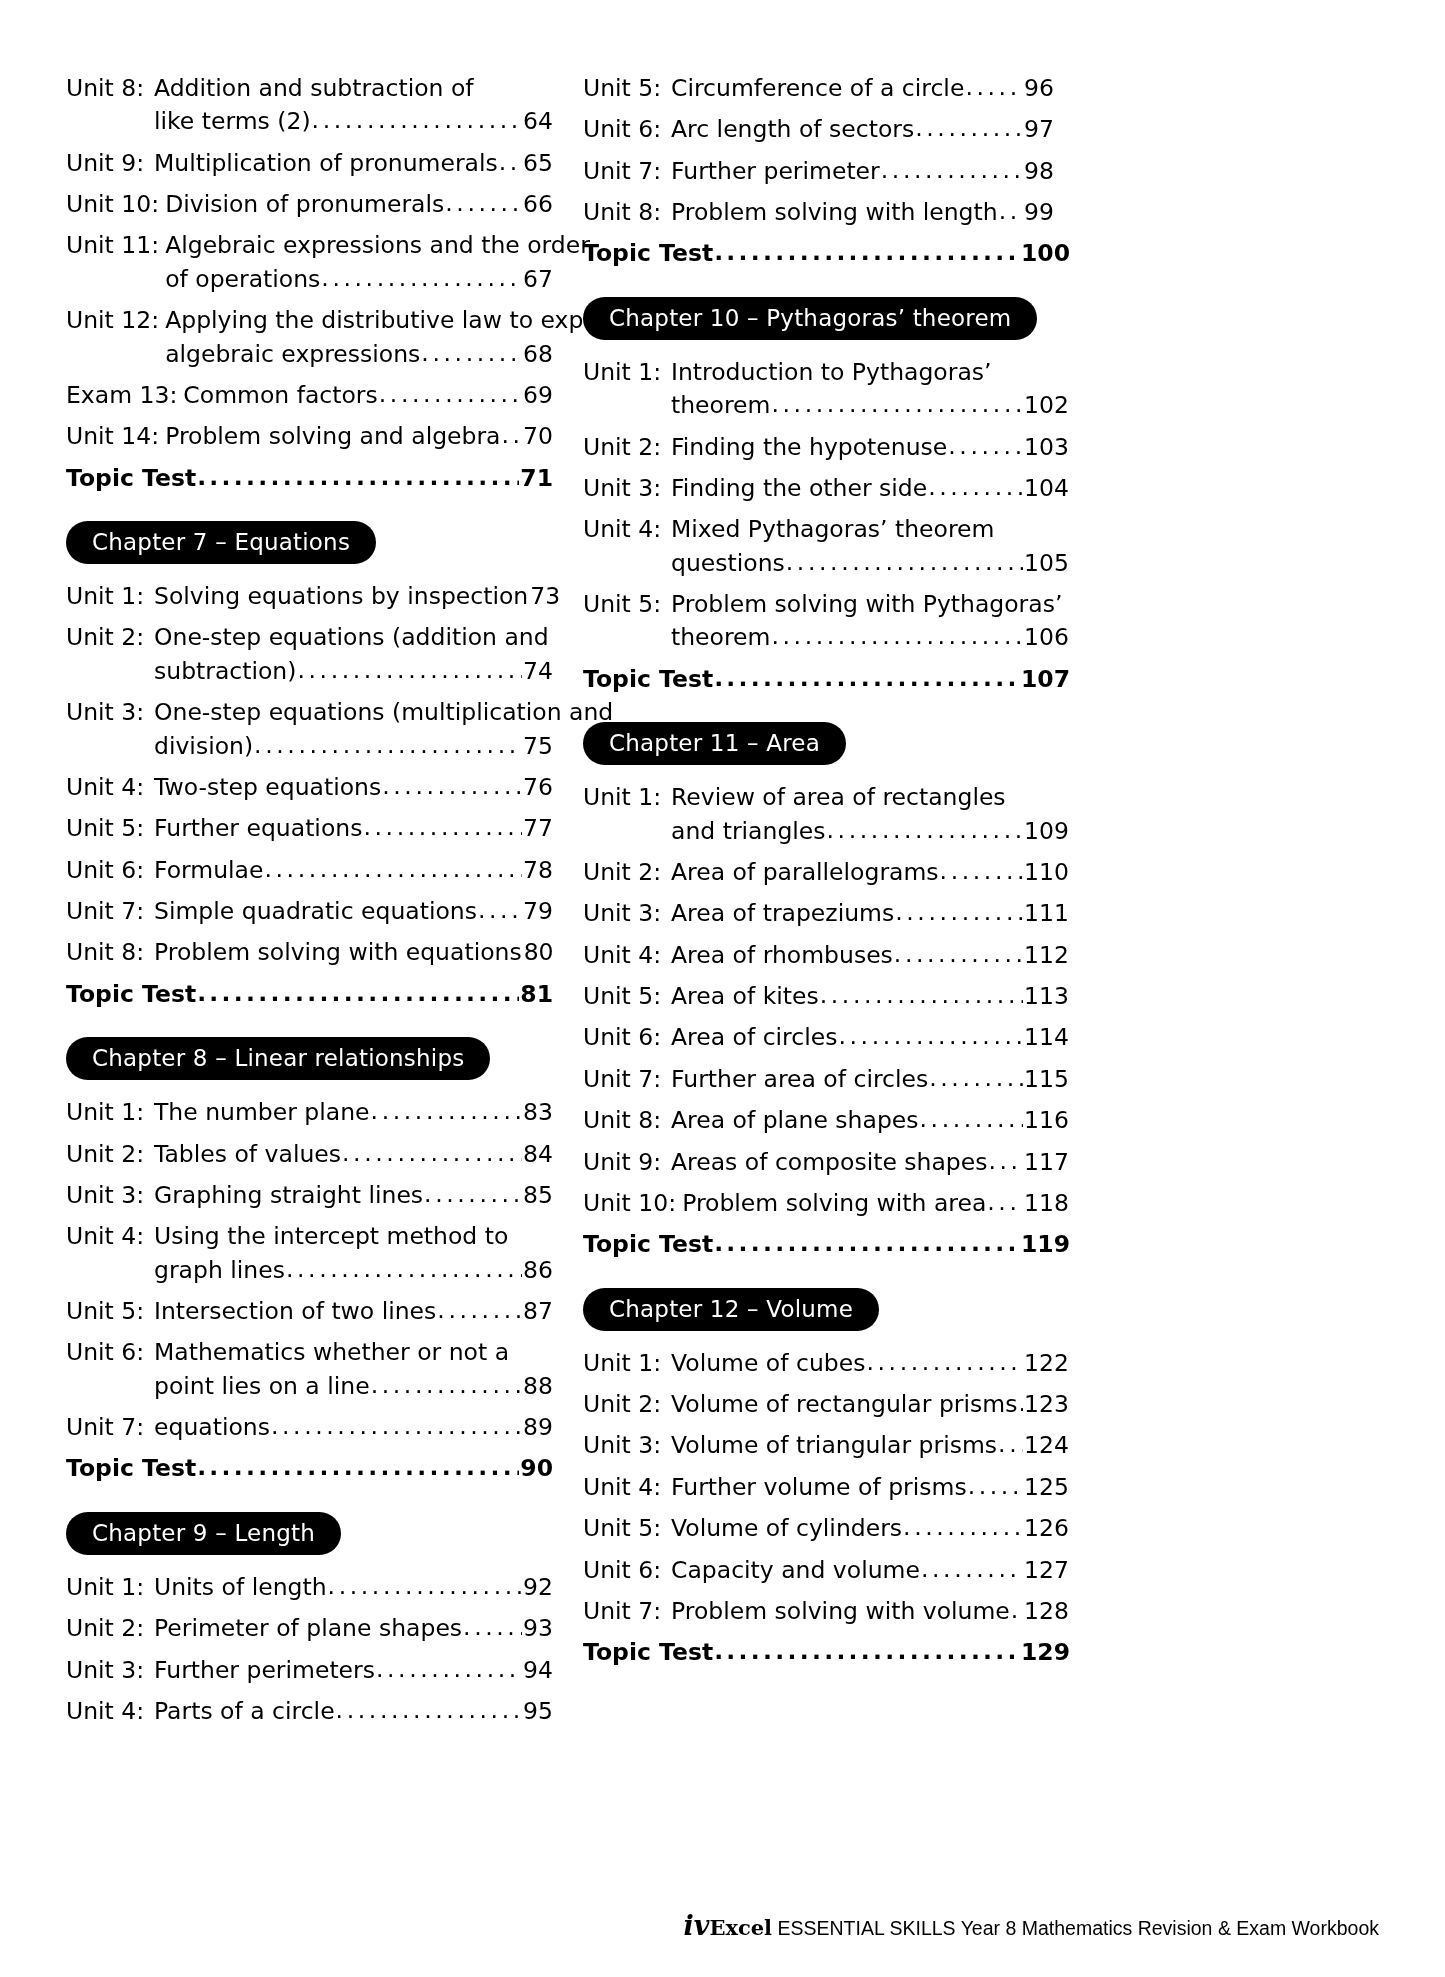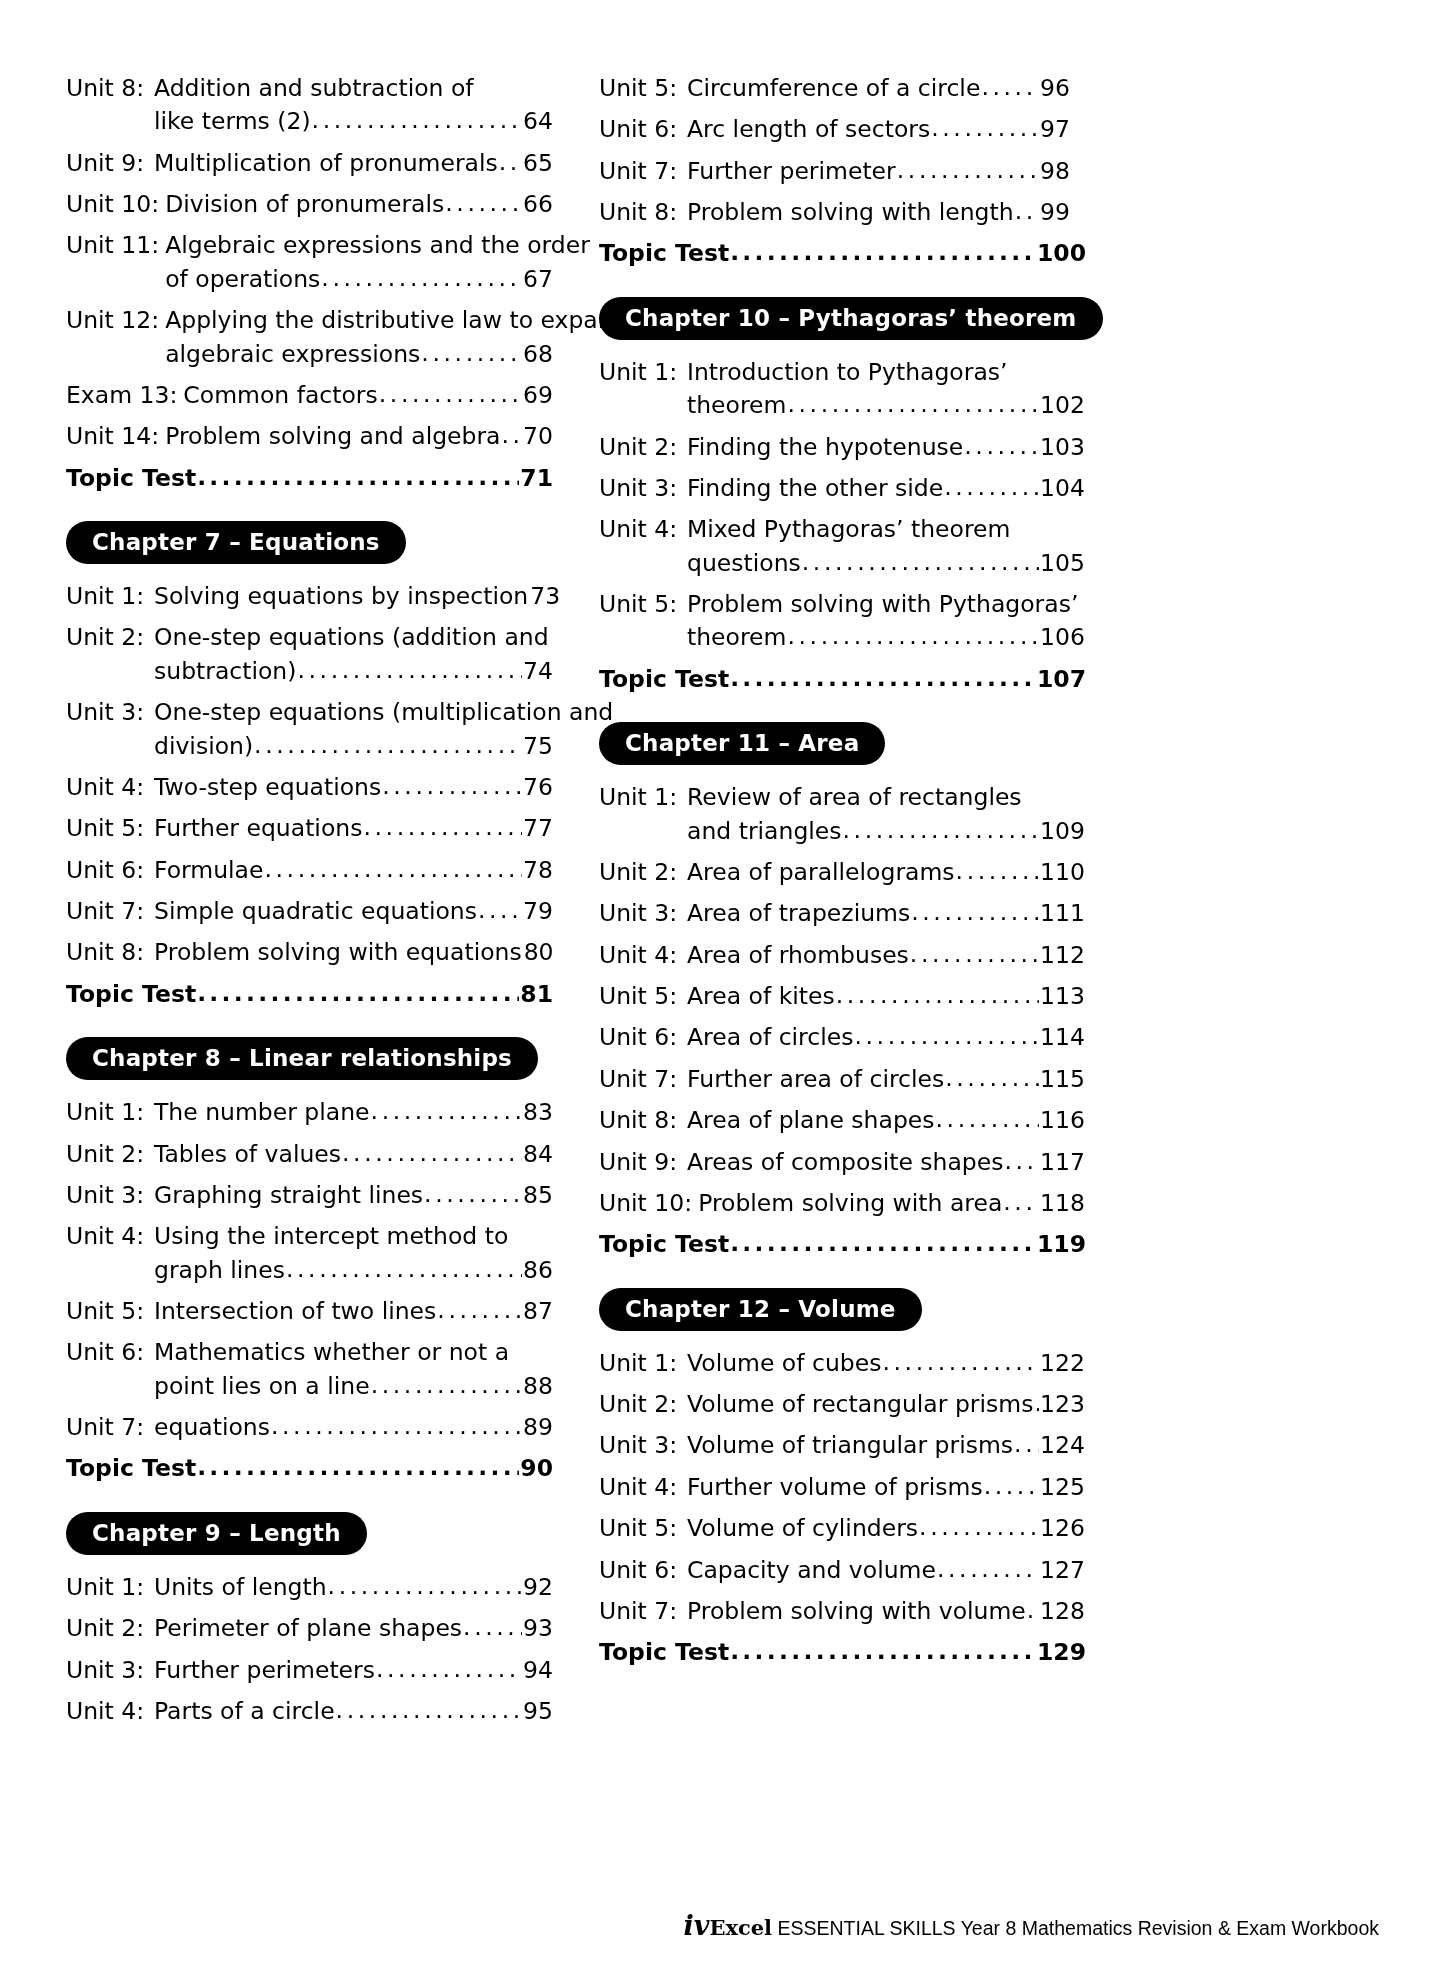--- a/index.html
+++ b/index.html
@@ -20,37 +20,37 @@
   .page {
     position: absolute;
     left: 0; top: 0;
     width: 1445px;
     height: 1977px;
     padding: 72px 66px 0 66px;
   }
 
   .columns {
     display: flex;
-    gap: 46px;
+    gap: 30px;
     align-items: flex-start;
     height: 1790px;
   }
   .col {
     width: 487px;
     flex: 0 0 487px;
   }
 
   
   .chapter-pill {
     display: inline-block;
     background: #000000;
     color: #ffffff;
     border-radius: 24px;
     padding: 9px 26px 10px 26px;
-    font-weight: bold;
+    font-weight: normal;
     font-size: 23px;
     letter-spacing: 0.2px;
     line-height: 1.05;
     white-space: nowrap;
   }
   .chapter-wrap { margin: 26px 0 16px 0; }
 
   
   .entry {
     display: flex;

